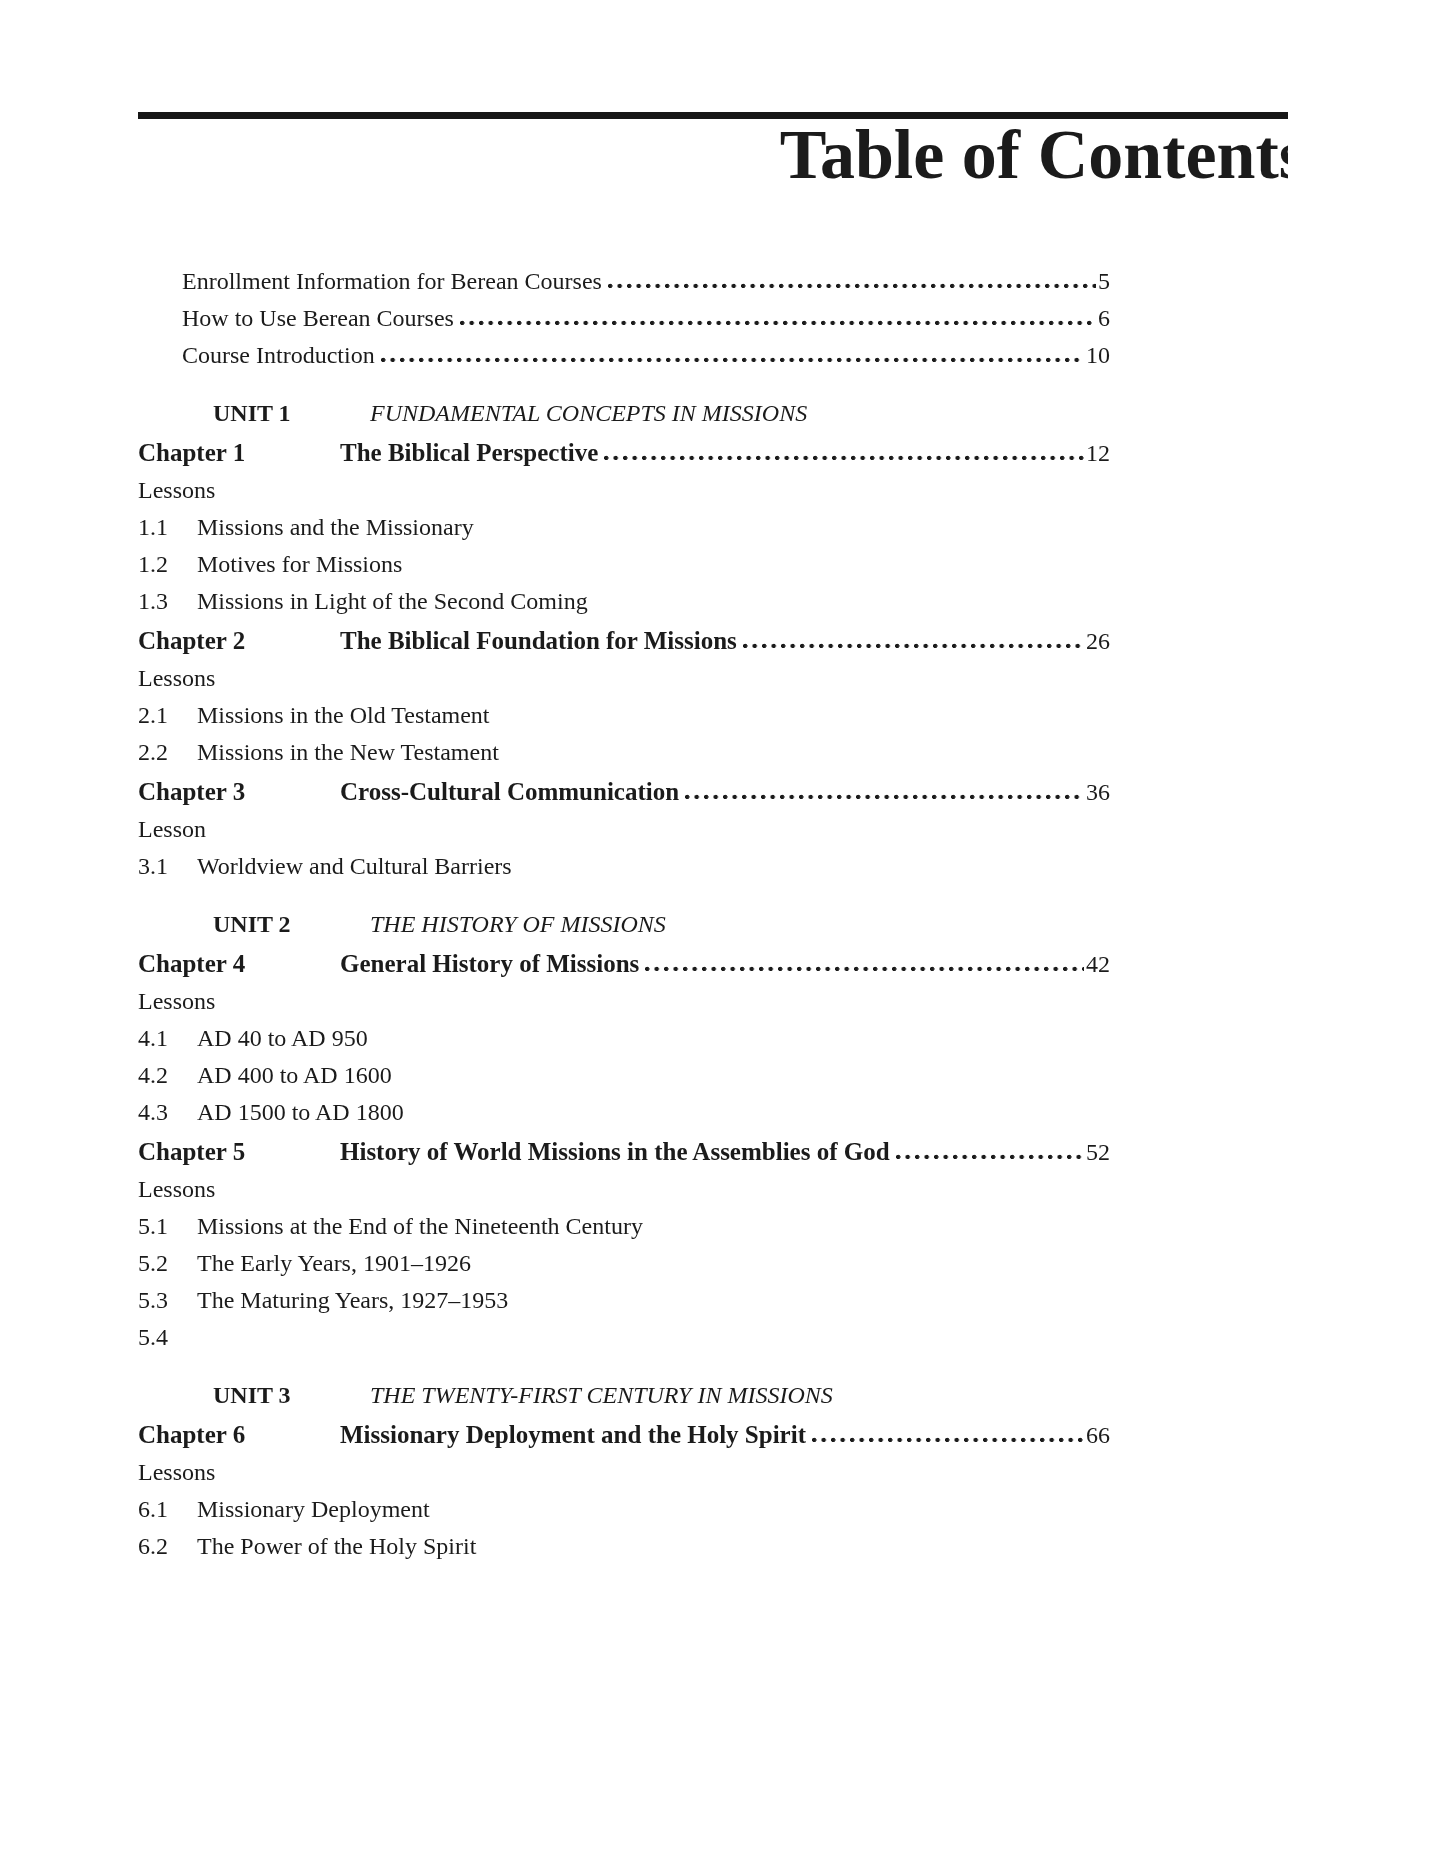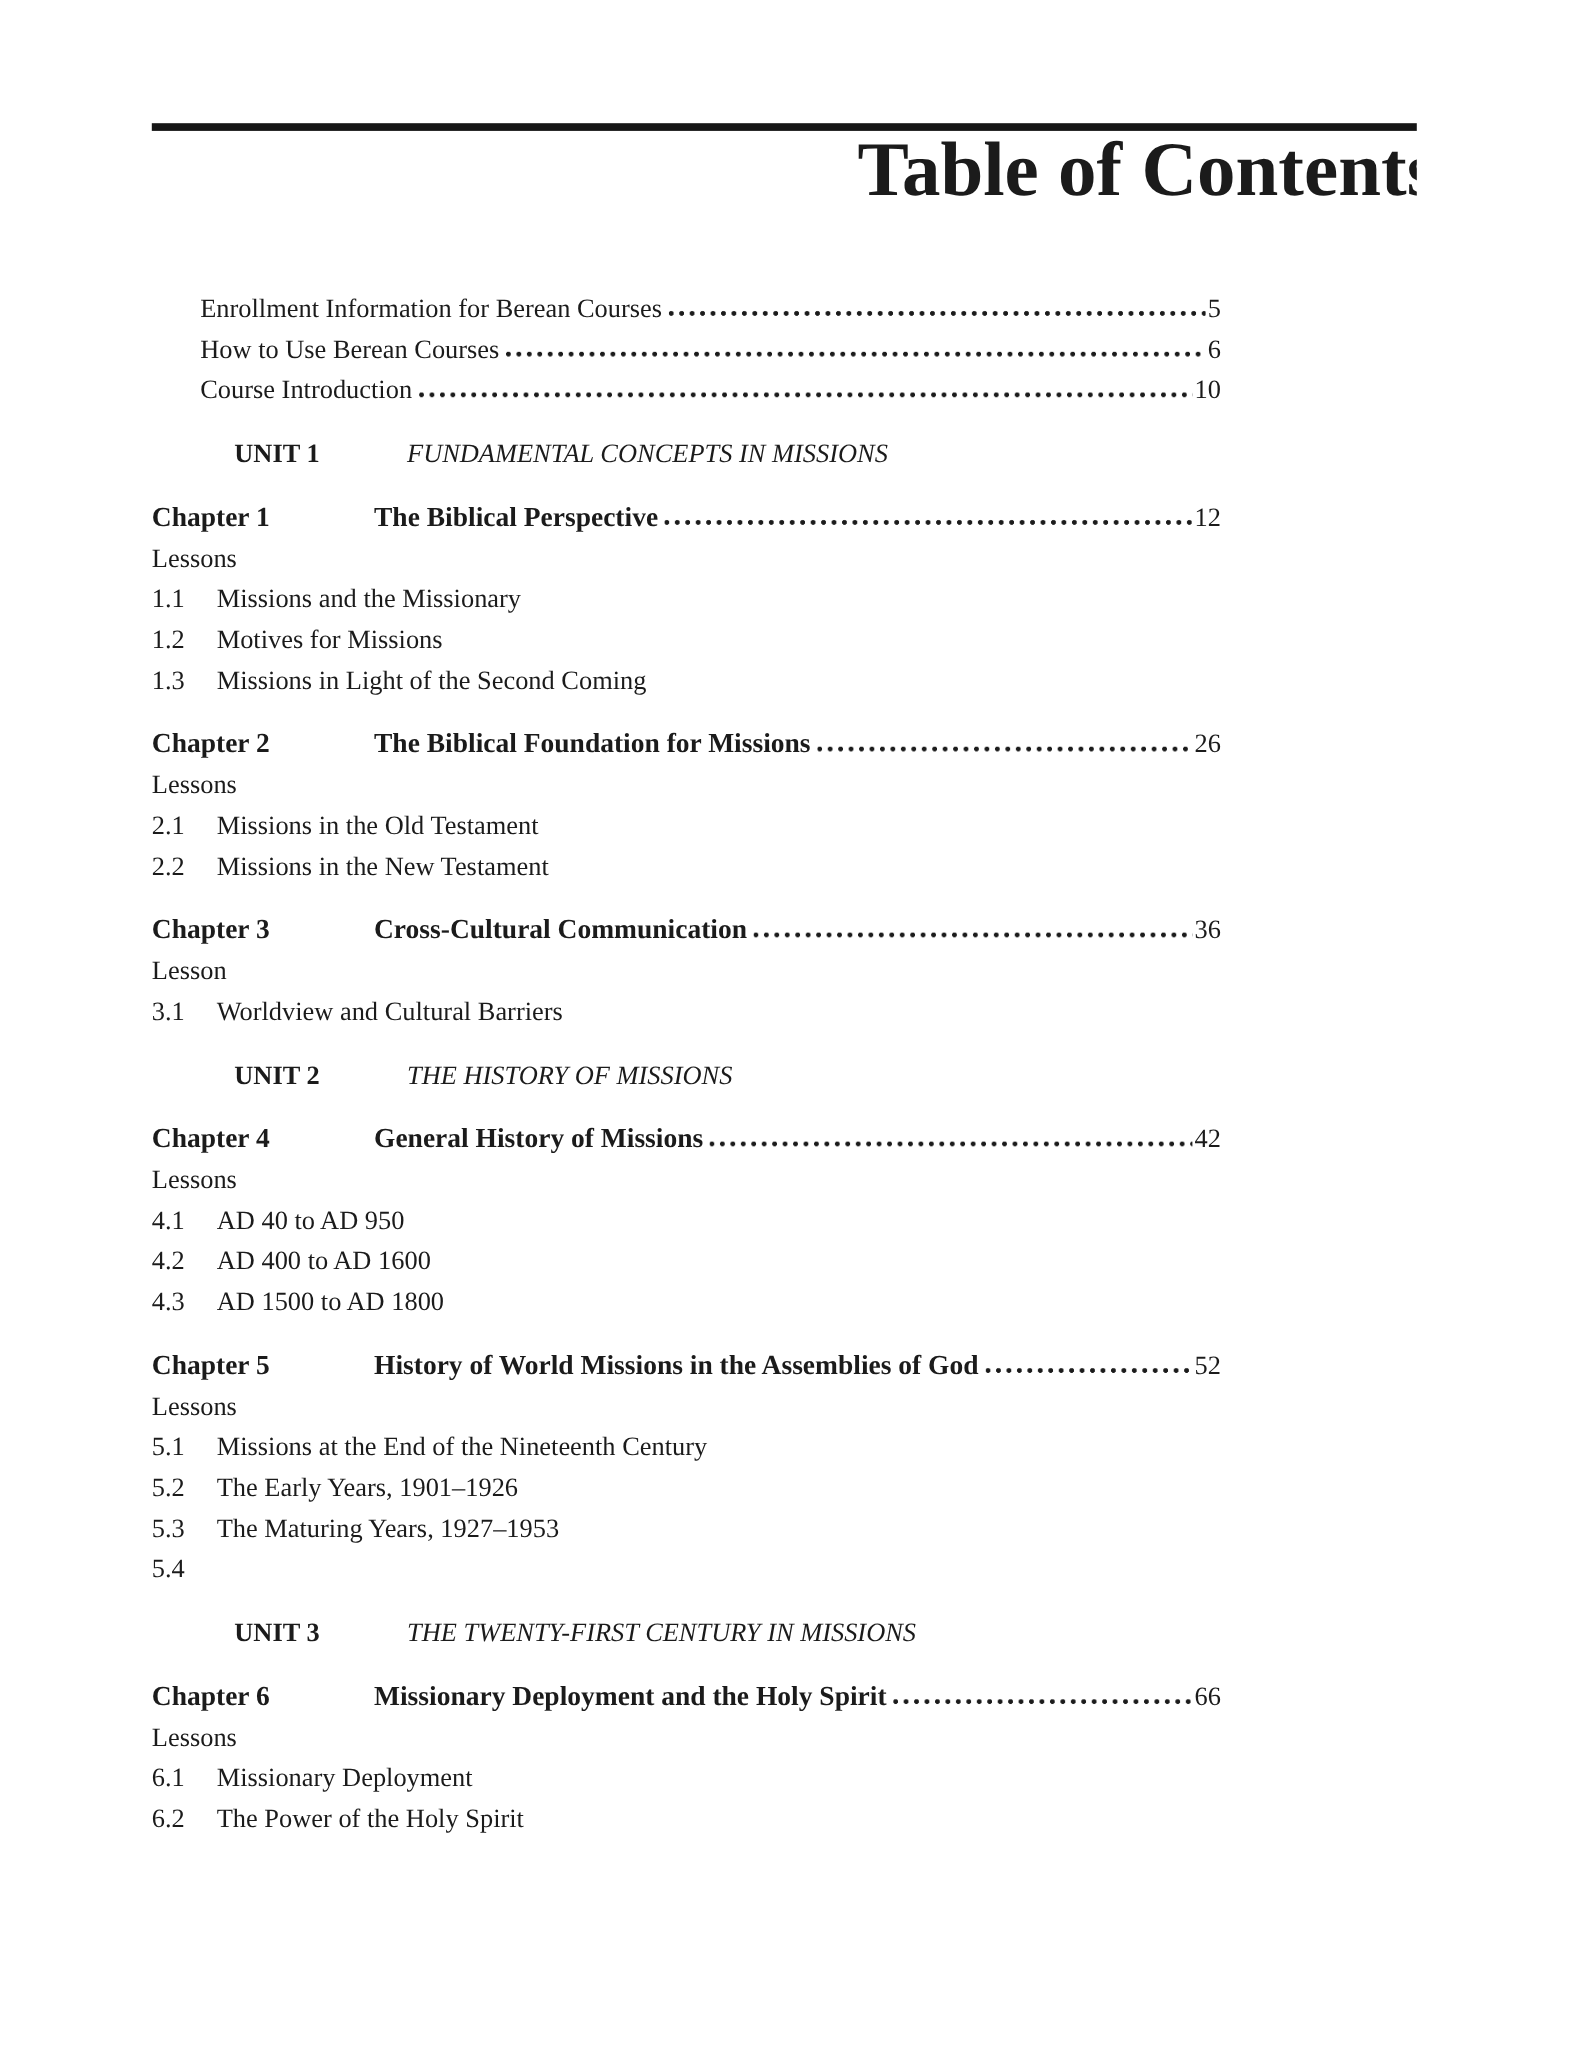--- a/index.html
+++ b/index.html
@@ -14,21 +14,21 @@
   .page-title {
     position:absolute; left:138px; top:114px; width:1168px; height:82px;
     line-height:82px; text-align:right; font-size:70px; font-weight:bold;
     letter-spacing:0px; white-space:nowrap;
   }
   .toc { position:absolute; left:138px; top:263px; width:972px; }
   .row { display:flex; align-items:baseline; line-height:37px; font-size:24px; }
   .row.unit { margin-top:21px; padding-left:75px; }
   .unit-label { flex:none; width:157px; font-weight:bold; }
   .unit-title { font-style:italic; white-space:nowrap; }
-  .row.chapter { margin-top:20px; font-weight:bold; font-size:25px; }
+  .row.chapter { margin-top:2px; font-weight:bold; font-size:25px; }
   .ch-label { flex:none; width:202px; }
   .ch-title { flex:none; white-space:nowrap; }
   .row.lessons-head { }
   .lesson .num { flex:none; width:59px; }
   .lesson-title { white-space:nowrap; }
   .f-label { flex:none; white-space:nowrap;margin-left:44px; }
   .dots {
     flex:1 1 auto; min-width:14px; height:6px; margin:0 2px 0 6px;
     background-image:radial-gradient(circle at 2.2px 2.9px, #1b1b1b 1.9px, transparent 2.5px);
     background-size:9.5px 6px; background-repeat:repeat-x; background-position:left bottom;

